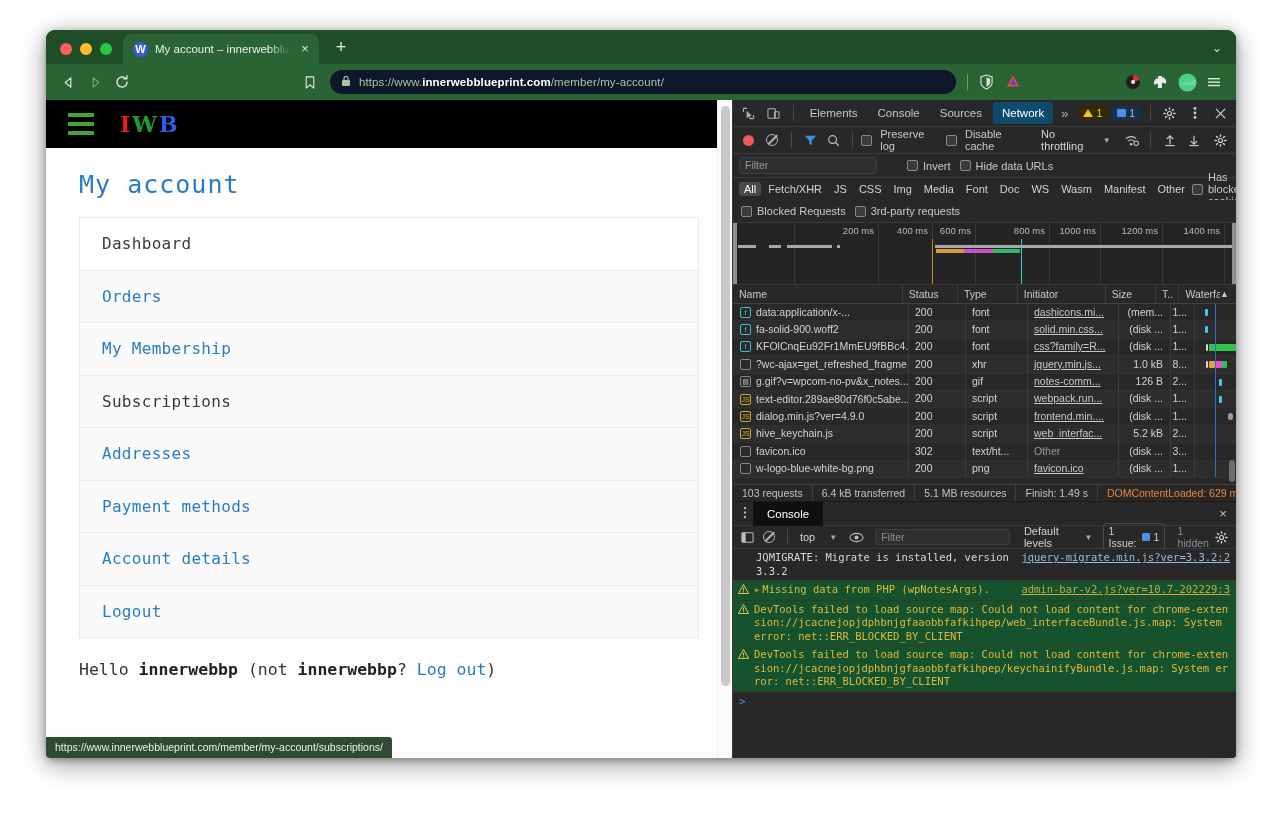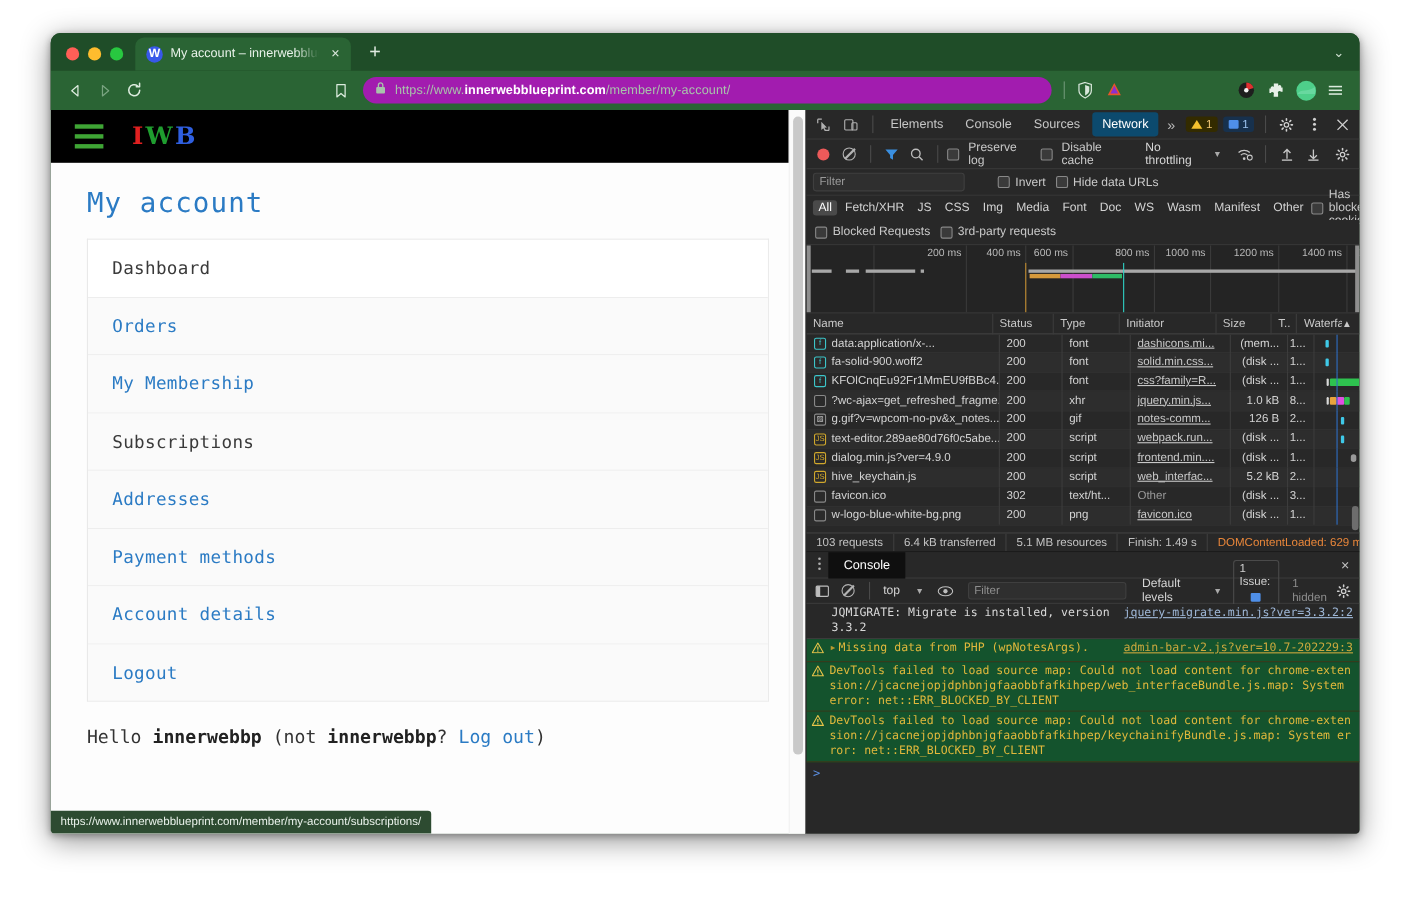--- a/index.html
+++ b/index.html
@@ -77,21 +77,21 @@
     padding: 0 9px; gap: 1px;
   }
   .tbtn {
     width: 26px; height: 26px;
     display: flex; align-items: center; justify-content: center;
     color: #dcebde; border-radius: 50%;
   }
   .tbtn.dim { color: #7aa481; }
   #omnibox {
     flex: 1 1 auto; height: 24px; margin: 0 6px;
-    background: #a21caf; border-radius: 13px;
+    background: #0f172a; border-radius: 13px;
     display: flex; align-items: center; padding: 0 11px; gap: 8px;
     overflow: hidden;
   }
   #lock-icon { flex: 0 0 auto; }
   #url-text {
     font-size: 11.5px; color: #a8c3ab; white-space: nowrap; overflow: hidden;
     letter-spacing: .1px;
   }
   #url-text b { color: #ffffff; font-weight: 700; }
   #omni-sep { width:1px; height:16px; background:#6f9877; margin:0 4px; }
@@ -355,21 +355,21 @@
   #console-filter {
     width: 175px; height: 16px; background: #2f2f2f;
     border: 1px solid #3f3f3f; border-radius: 3px;
     color: #8e8e8e; font-size: 10.5px; padding: 0 5px; line-height: 14px;
     margin-left: 6px;
   }
   .lvl-sel { color: #d4d4d4; font-size: 11px; margin-left: 6px; }
   .issue-pill {
     display:flex; align-items:center; gap:4px;
     border: 1px solid #4a4a4a; border-radius: 3px;
-    padding: 1px 5px; font-size: 10.5px; color: #d0d0d0; margin-left: 6px; flex-direction: column;
+    padding: 1px 5px; font-size: 10.5px; color: #d0d0d0; margin-left: 6px;
   }
   .hidden-txt { color: #8d8d8d; font-size: 10.5px; margin-left: 8px; }
 
   #console-body { flex: 1 1 auto; overflow: hidden; font-family: "DejaVu Sans Mono", monospace; font-size: 10.5px; }
   .cmsg {
     display: flex; align-items: flex-start;
     padding: 2px 6px 2px 5px;
     border-bottom: 1px solid #3a3a1b;
     line-height: 13.5px;
   }

